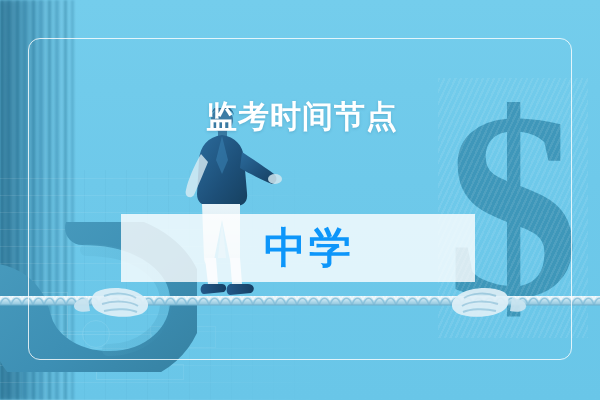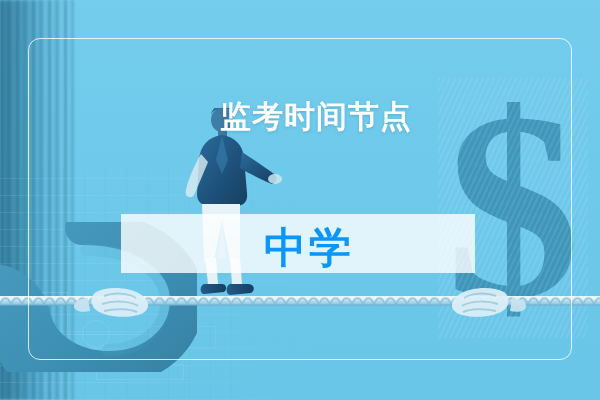--- a/index.html
+++ b/index.html
@@ -161,30 +161,29 @@
   .headline .line {
     color: #ffffff;
     font-size: 31px;
     font-weight: 700;
     line-height: 42px;
     letter-spacing: 1px;
     text-shadow: 0 1px 3px rgba(40,110,145,0.30);
     white-space: nowrap;
   }
   .headline .line2 {
-    margin-left: 14px;
   }
 
   
   .banner {
     position: absolute;
     left: 121px;
     top: 214px;
     width: 354px;
-    height: 59px;
+    height: 68px;
     background: rgba(255,255,255,0.80);
     box-shadow: 0 0 0 0 rgba(0,0,0,0);
   }
   .banner-label {
     position: absolute;
     left: 0;
     top: 0;
     width: 354px;
     height: 68px;
     display: flex;

